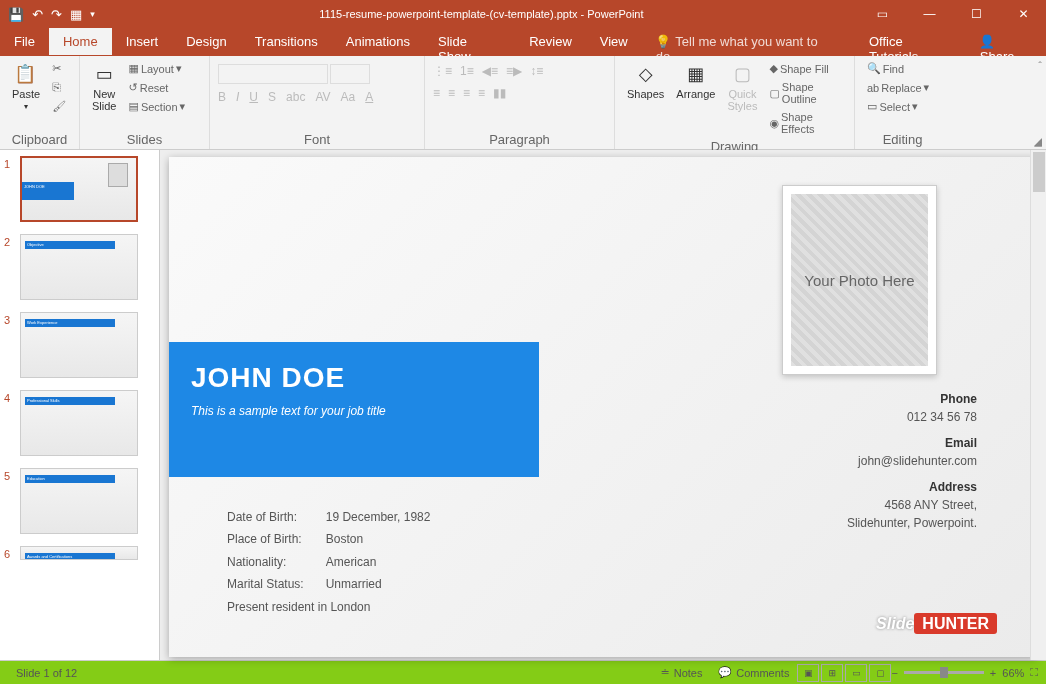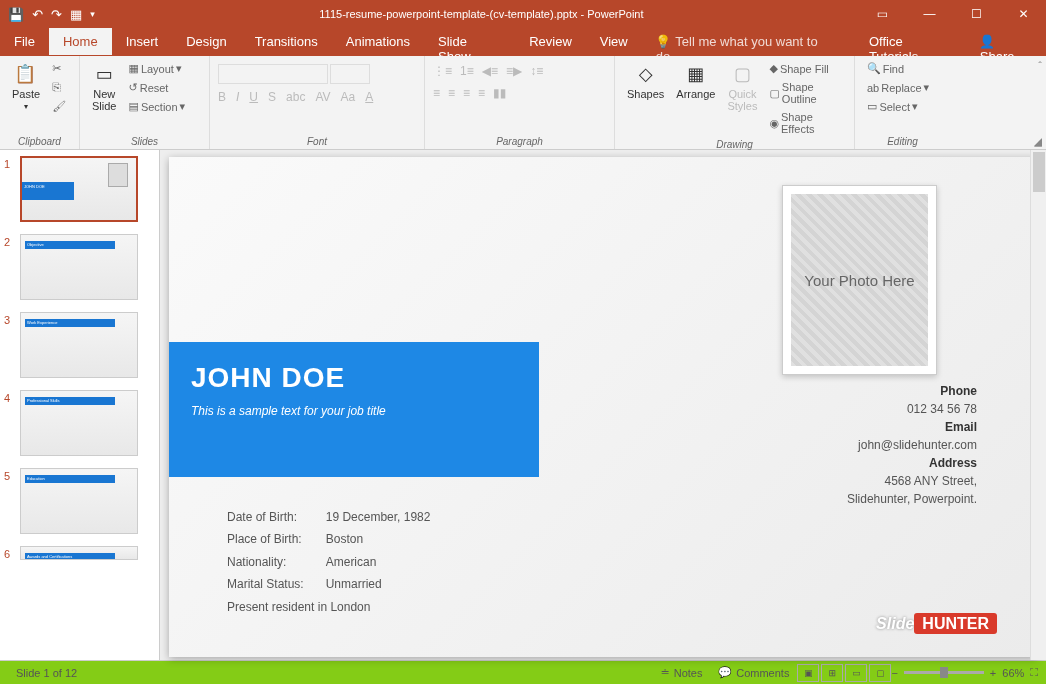--- a/index.html
+++ b/index.html
@@ -10,21 +10,21 @@
 .win-title{flex:1;text-align:center;white-space:nowrap;overflow:hidden;}
 .win-ctrl{display:flex;gap:2px;}
 .win-ctrl div{width:45px;height:28px;display:flex;align-items:center;justify-content:center;font-size:12px;}
 .menubar{height:28px;background:#B7472A;display:flex;align-items:flex-start;color:#fff;font-size:13px;}
 .menu-item{padding:6px 14px;cursor:pointer;}
 .menu-item.active{background:#F3F3F3;color:#B7472A;}
 .menu-right{margin-left:auto;display:flex;}
 .ribbon{height:94px;background:#F3F3F3;border-bottom:1px solid #ccc;display:flex;font-size:11px;position:relative;}
 .rgroup{border-right:1px solid #ddd;padding:4px 8px 2px;display:flex;flex-direction:column;}
 .rgroup-body{flex:1;display:flex;align-items:flex-start;gap:4px;}
-.rgroup-label{text-align:center;color:#666;font-size:10px;padding-top:2px;font-style:italic;}
+.rgroup-label{text-align:center;color:#666;font-size:13px;padding-top:2px;}
 .bigbtn{display:flex;flex-direction:column;align-items:center;gap:2px;padding:2px 4px;color:#333;}
 .bigbtn .ico{width:24px;height:24px;display:flex;align-items:center;justify-content:center;font-size:18px;}
 .smbtn{padding:2px 4px;color:#666;font-size:11px;display:flex;align-items:center;gap:2px;}
 .vert{display:flex;flex-direction:column;gap:2px;}
 .disabled{color:#bbb;}
 .workspace{display:flex;height:510px;background:#eee;}
 .thumb-panel{width:160px;background:#fff;border-right:1px solid #ccc;overflow-y:auto;padding:6px 4px;}
 .thumb-row{display:flex;margin-bottom:12px;}
 .thumb-num{width:16px;font-size:11px;color:#B7472A;padding-top:2px;}
 .thumb{width:118px;height:66px;background:linear-gradient(#f5f5f5,#e8e8e8);border:1px solid #ccc;position:relative;font-size:4px;}
@@ -36,21 +36,21 @@
 .slide{width:868px;height:500px;background:linear-gradient(135deg,#fafafa 0%,#ebebeb 100%);box-shadow:0 2px 8px rgba(0,0,0,0.3);position:relative;margin-top:4px;}
 .photo-box{position:absolute;right:100px;top:28px;width:155px;height:190px;background:#fff;border:1px solid #ccc;box-shadow:0 2px 6px rgba(0,0,0,0.2);display:flex;align-items:center;justify-content:center;text-align:center;color:#666;font-size:15px;padding:8px;}
 .photo-inner{width:100%;height:100%;background:repeating-linear-gradient(45deg,#e0e0e0,#e0e0e0 4px,#d4d4d4 4px,#d4d4d4 8px);display:flex;align-items:center;justify-content:center;}
 .blue-box{position:absolute;left:0;top:185px;width:370px;height:135px;background:#1E88E5;color:#fff;padding:14px 22px;}
 .blue-box .r1{font-size:14px;font-style:italic;}
 .blue-box .r2{font-size:28px;font-weight:bold;margin-top:6px;letter-spacing:1px;}
 .blue-box .r3{font-size:12px;font-style:italic;margin-top:10px;}
 .details{position:absolute;left:56px;top:348px;font-size:12px;color:#555;line-height:1.7;}
 .details td{padding-right:20px;}
 .contact{position:absolute;right:60px;top:225px;text-align:right;font-size:12px;color:#555;line-height:1.5;}
-.contact b{color:#333;display:block;margin-top:0;text-align:right;}
+.contact b{color:#333;display:block;margin-top:8px;text-align:right;}
 .logo{position:absolute;right:40px;bottom:24px;font-size:16px;font-weight:bold;}
 .logo .s1{color:#fff;font-style:italic;text-shadow:0 0 3px #888;}
 .logo .s2{background:#D93A2B;color:#fff;padding:2px 8px;border-radius:3px;position:relative;}
 .statusbar{height:24px;background:#84cc16;border-top:1px solid #ccc;display:flex;align-items:center;font-size:11px;color:#555;padding:0 8px;}
 .statusbar .spacer{flex:1;}
 .statusbar .item{padding:0 8px;display:flex;align-items:center;gap:4px;}
 .view-icons{display:flex;gap:2px;}
 .view-icons div{width:22px;height:18px;border:1px solid #aaa;font-size:9px;display:flex;align-items:center;justify-content:center;}
 .zoom{display:flex;align-items:center;gap:6px;}
 .zoom-track{width:80px;height:3px;background:#aaa;position:relative;}

